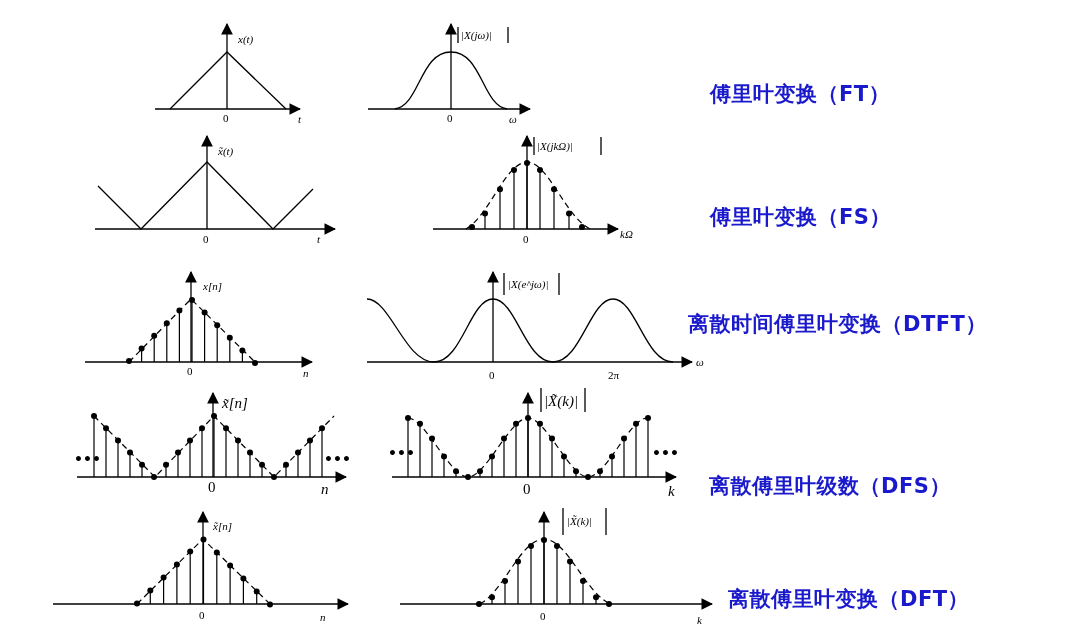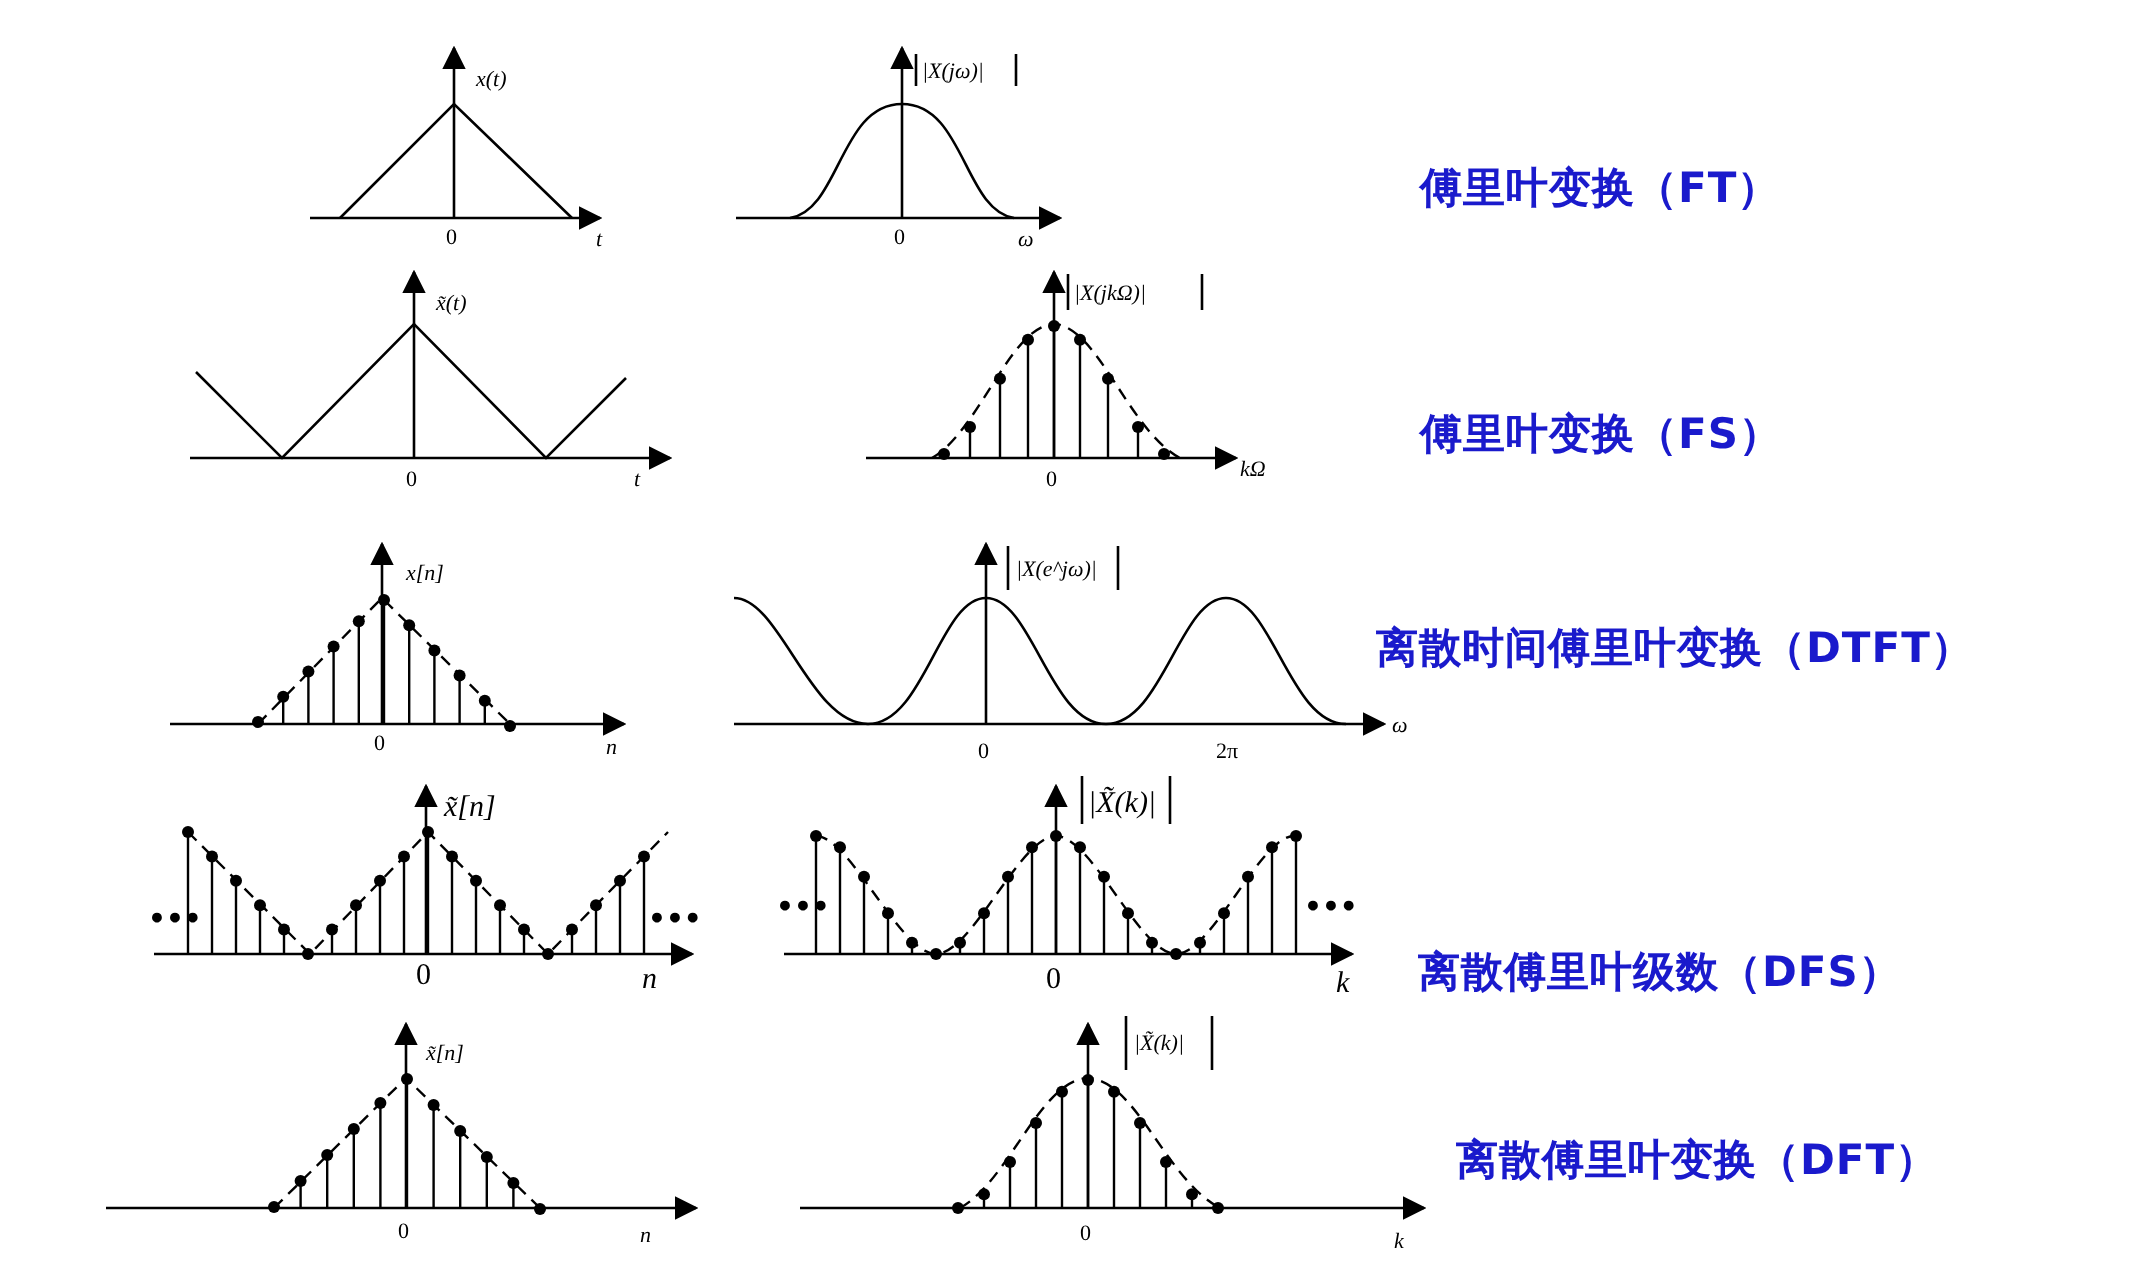--- a/index.html
+++ b/index.html
@@ -296,13 +296,13 @@
     <text class="lbl" x="567" y="525">|X̃(k)|</text>
     <text class="tick" x="540" y="620">0</text>
     <text class="lbl" x="697" y="624">k</text>
   </g>
 </svg>
 
 <div class="title" style="left:710px; top:80px;">傅里叶变换（FT）</div>
 <div class="title" style="left:710px; top:203px;">傅里叶变换（FS）</div>
 <div class="title" style="left:688px; top:310px;">离散时间傅里叶变换（DTFT）</div>
 <div class="title" style="left:709px; top:455px;margin-top:17px;">离散傅里叶级数（DFS）</div>
-<div class="title" style="left:728px; top:566px;">离散傅里叶变换（DFT）</div>
+<div class="title" style="left:728px; top:585px;">离散傅里叶变换（DFT）</div>
 
 </body></html>

